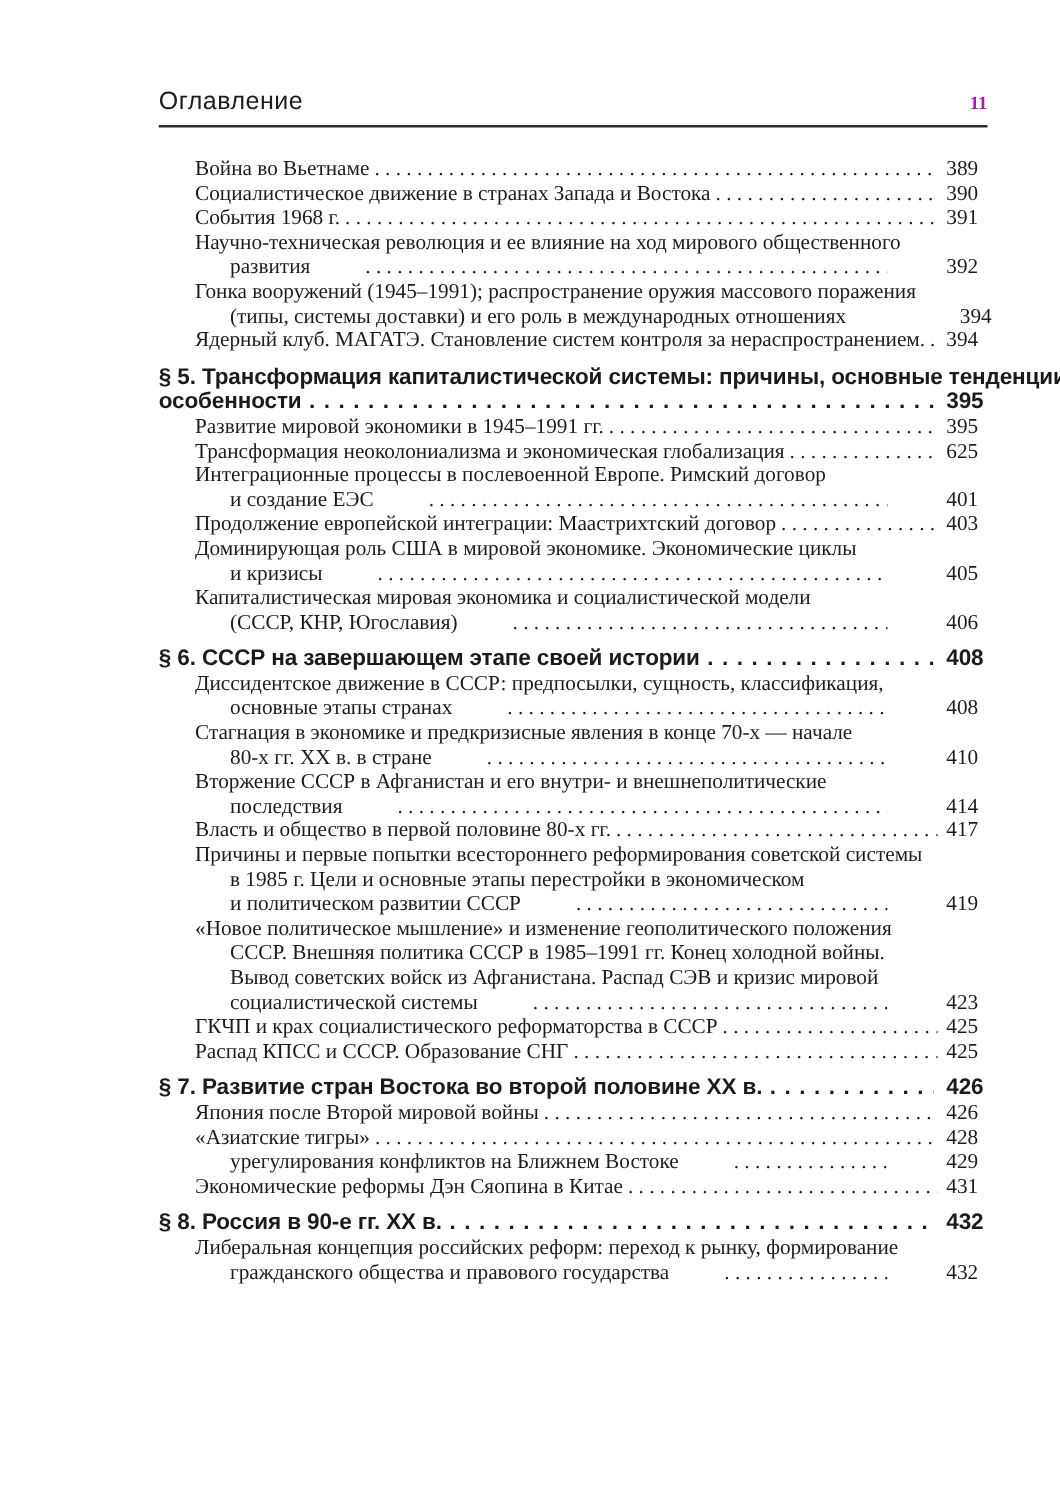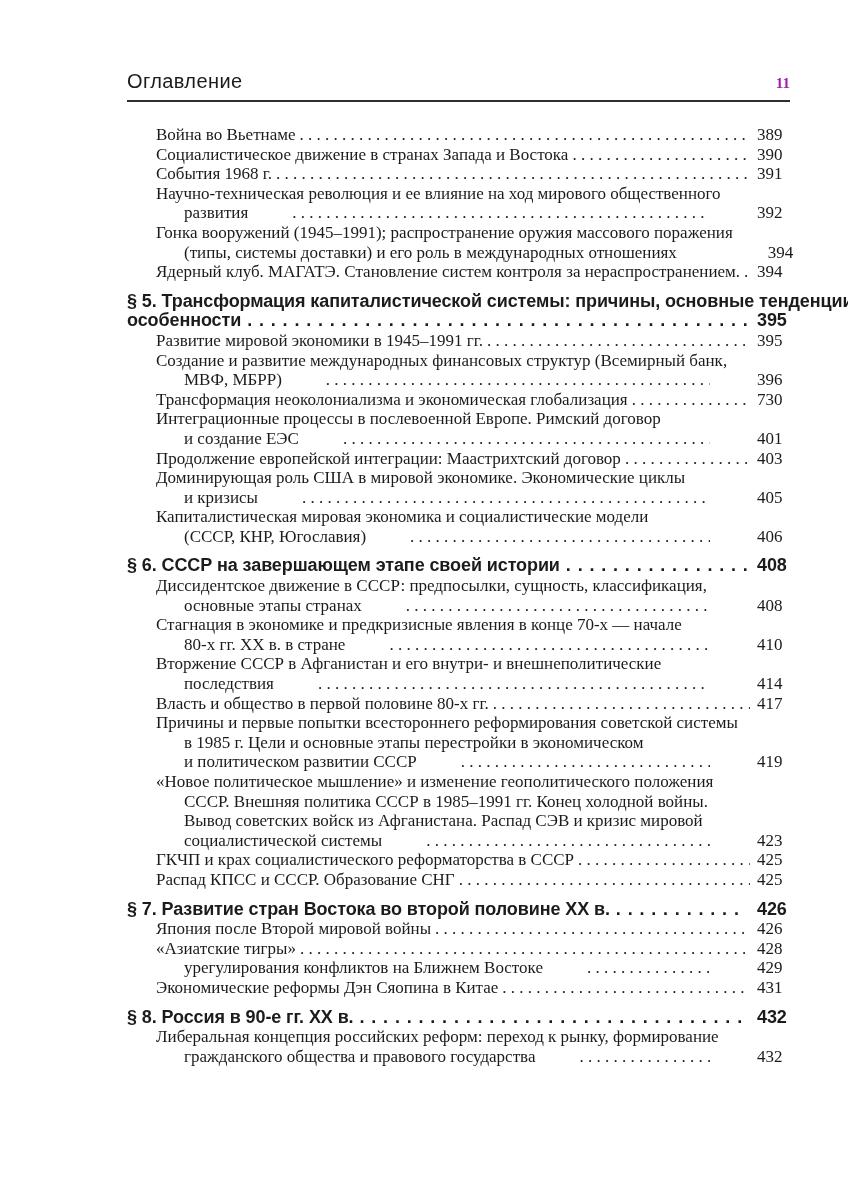--- a/index.html
+++ b/index.html
@@ -150,33 +150,23 @@
         </div>
         <div class="item entry">
           <div class="line">
             <span class="txt">Развитие мировой экономики в 1945–1991 гг.</span>
             <span class="dots"></span>
             <span class="pg">395</span>
           </div>
         </div>
         <div class="item entry">
           <div class="line">
-            <span class="txt">Создание и развитие международных финансовых структур (Всемирный банк,</span>
-          </div>
-          <div class="line cont">
-            <span class="txt">МВФ, МБРР)</span>
-            <span class="dots"></span>
-            <span class="pg">396</span>
-          </div>
-        </div>
-        <div class="item entry">
-          <div class="line">
             <span class="txt">Трансформация неоколониализма и экономическая глобализация</span>
             <span class="dots"></span>
-            <span class="pg">730</span>
+            <span class="pg">625</span>
           </div>
         </div>
         <div class="item entry">
           <div class="line">
             <span class="txt">Интеграционные процессы в послевоенной Европе. Римский договор</span>
           </div>
           <div class="line cont">
             <span class="txt">и создание ЕЭС</span>
             <span class="dots"></span>
             <span class="pg">401</span>
@@ -194,21 +184,21 @@
             <span class="txt">Доминирующая роль США в мировой экономике. Экономические циклы</span>
           </div>
           <div class="line cont">
             <span class="txt">и кризисы</span>
             <span class="dots"></span>
             <span class="pg">405</span>
           </div>
         </div>
         <div class="item entry">
           <div class="line">
-            <span class="txt">Капиталистическая мировая экономика и социалистические модели</span>
+            <span class="txt">Капиталистическая мировая экономика и социалистической модели</span>
           </div>
           <div class="line cont">
             <span class="txt">(СССР, КНР, Югославия)</span>
             <span class="dots"></span>
             <span class="pg">406</span>
           </div>
         </div>
         <div class="item section">
           <div class="line">
             <span class="txt">§ 6. СССР на завершающем этапе своей истории</span>

